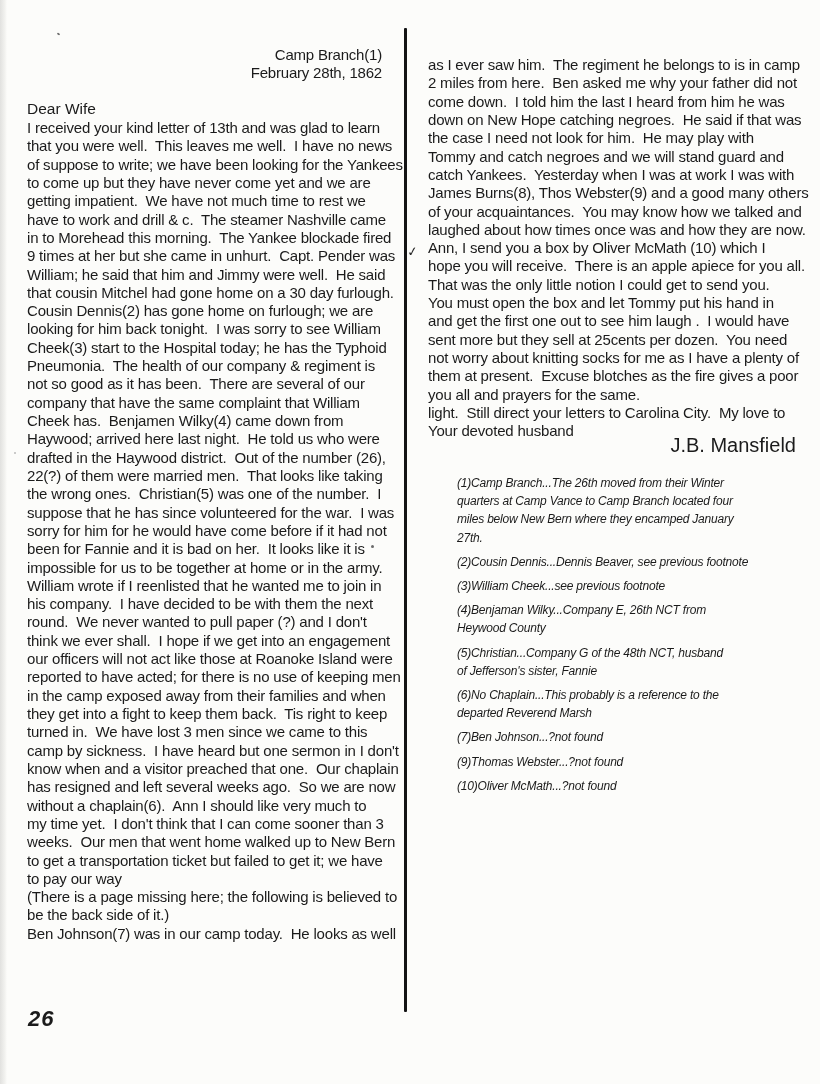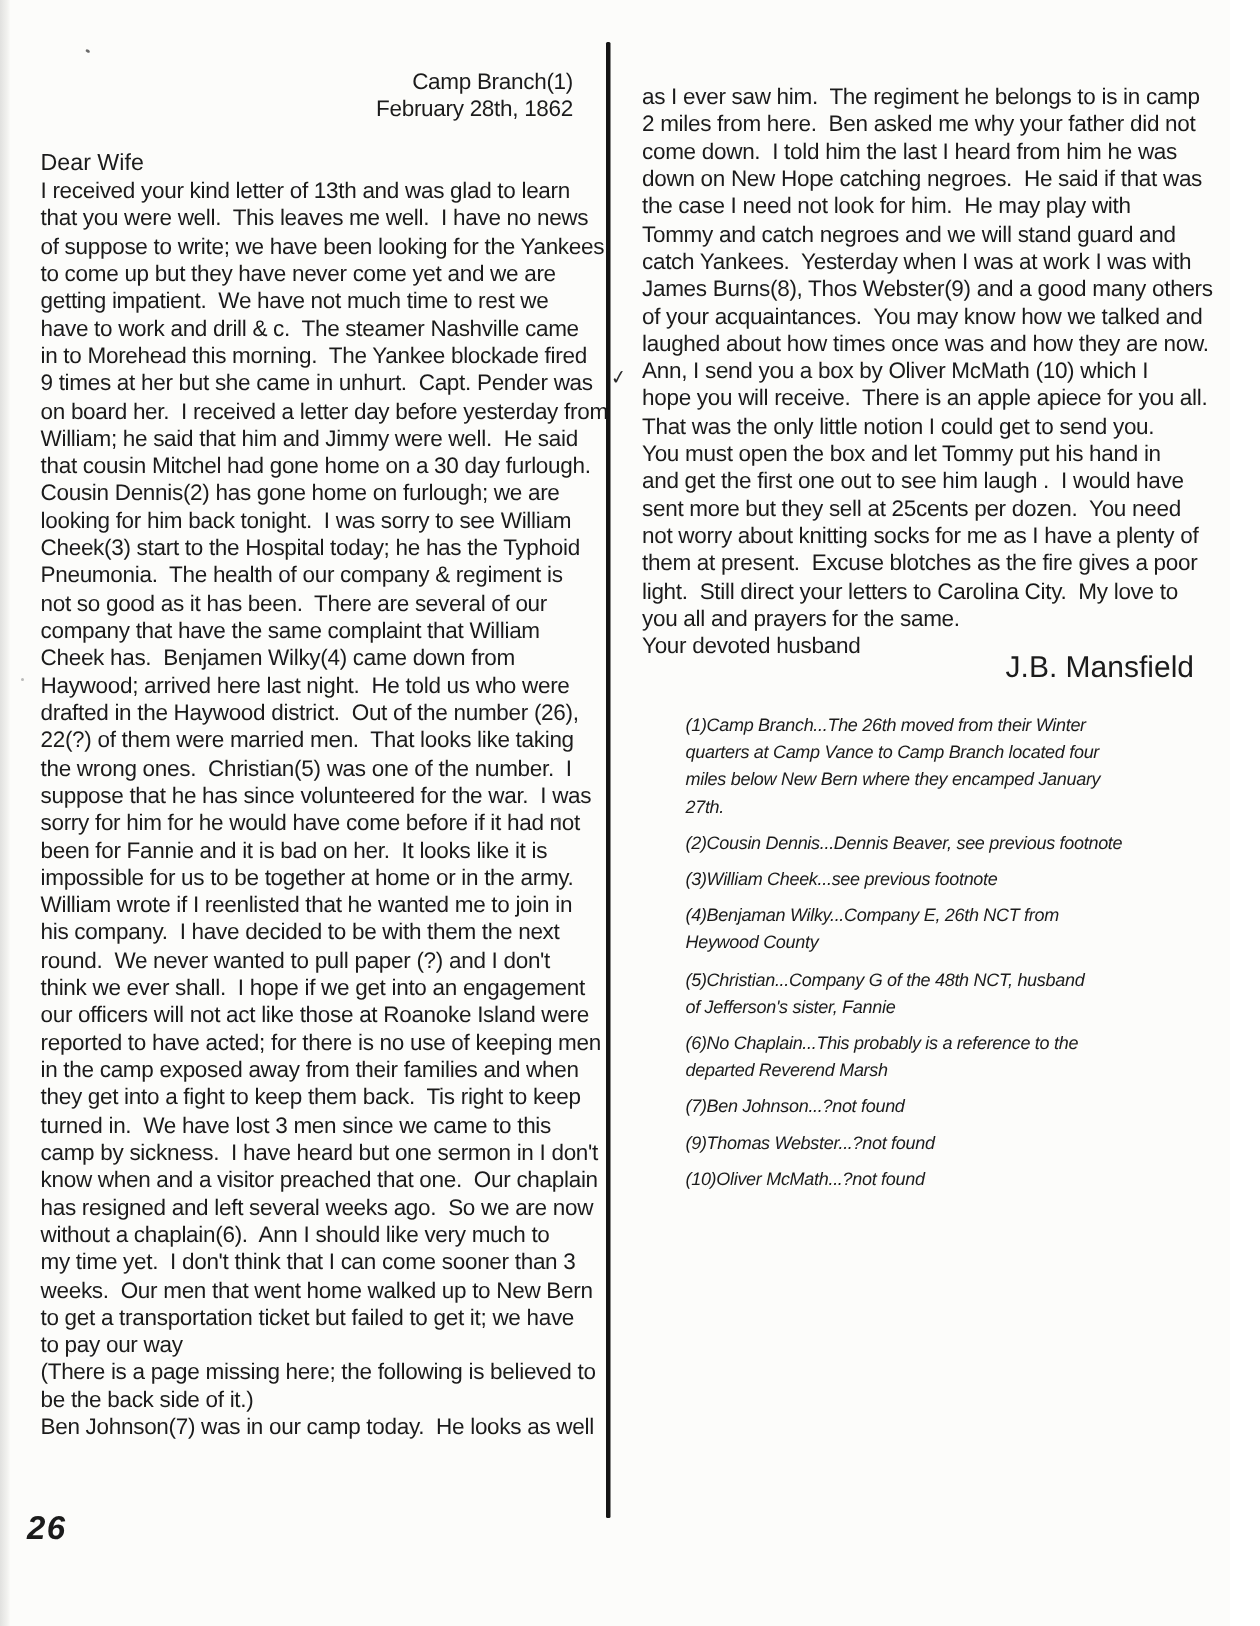--- a/index.html
+++ b/index.html
@@ -44,21 +44,21 @@
     position:absolute;left:457px;top:474px;width:360px;
     font-style:italic;
   }
   .footnote{margin-bottom:6px;}
   .fline{
     white-space:pre;
     font-size:12px;letter-spacing:-0.2px;
     line-height:18.2px;
   }
   .page-number{
-    position:absolute;left:18px;top:1006px;
+    position:absolute;left:28px;top:1006px;
     font-style:italic;font-weight:600;font-size:22px;letter-spacing:1px;
   }
   .check-mark{
     position:absolute;left:407px;top:244px;
     font-size:13px;color:#2a2a2a;
     transform:rotate(-8deg);
   }
   .speck{position:absolute;background:#6a6a6a;border-radius:50%;}
   .sp1{left:57px;top:33px;width:3px;height:2px;transform:rotate(30deg);}
   .sp2{left:371px;top:545px;width:3px;height:3px;}
@@ -84,21 +84,20 @@
 
   <div class="body-col left-col">
       <div class="line">I received your kind letter of 13th and was glad to learn</div>
       <div class="line">that you were well.  This leaves me well.  I have no news</div>
       <div class="line">of suppose to write; we have been looking for the Yankees</div>
       <div class="line">to come up but they have never come yet and we are</div>
       <div class="line">getting impatient.  We have not much time to rest we</div>
       <div class="line">have to work and drill &amp; c.  The steamer Nashville came</div>
       <div class="line">in to Morehead this morning.  The Yankee blockade fired</div>
       <div class="line">9 times at her but she came in unhurt.  Capt. Pender was</div>
-      <div class="line">on board her.  I received a letter day before yesterday from</div>
       <div class="line">William; he said that him and Jimmy were well.  He said</div>
       <div class="line">that cousin Mitchel had gone home on a 30 day furlough.</div>
       <div class="line">Cousin Dennis(2) has gone home on furlough; we are</div>
       <div class="line">looking for him back tonight.  I was sorry to see William</div>
       <div class="line">Cheek(3) start to the Hospital today; he has the Typhoid</div>
       <div class="line">Pneumonia.  The health of our company &amp; regiment is</div>
       <div class="line">not so good as it has been.  There are several of our</div>
       <div class="line">company that have the same complaint that William</div>
       <div class="line">Cheek has.  Benjamen Wilky(4) came down from</div>
       <div class="line">Haywood; arrived here last night.  He told us who were</div>
@@ -147,22 +146,22 @@
       <div class="line">of your acquaintances.  You may know how we talked and</div>
       <div class="line">laughed about how times once was and how they are now.</div>
       <div class="line">Ann, I send you a box by Oliver McMath (10) which I</div>
       <div class="line">hope you will receive.  There is an apple apiece for you all.</div>
       <div class="line">That was the only little notion I could get to send you.</div>
       <div class="line">You must open the box and let Tommy put his hand in</div>
       <div class="line">and get the first one out to see him laugh .  I would have</div>
       <div class="line">sent more but they sell at 25cents per dozen.  You need</div>
       <div class="line">not worry about knitting socks for me as I have a plenty of</div>
       <div class="line">them at present.  Excuse blotches as the fire gives a poor</div>
+      <div class="line">you all and prayers for the same.</div>
       <div class="line">light.  Still direct your letters to Carolina City.  My love to</div>
-      <div class="line">you all and prayers for the same.</div>
       <div class="line">Your devoted husband</div>
     </div>
 
   <div class="signature">J.B. Mansfield</div>
 
   <div class="footnotes">
     <div class="footnote">
       <div class="fline">(1)Camp Branch...The 26th moved from their Winter</div>
       <div class="fline">quarters at Camp Vance to Camp Branch located four</div>
       <div class="fline">miles below New Bern where they encamped January</div>

